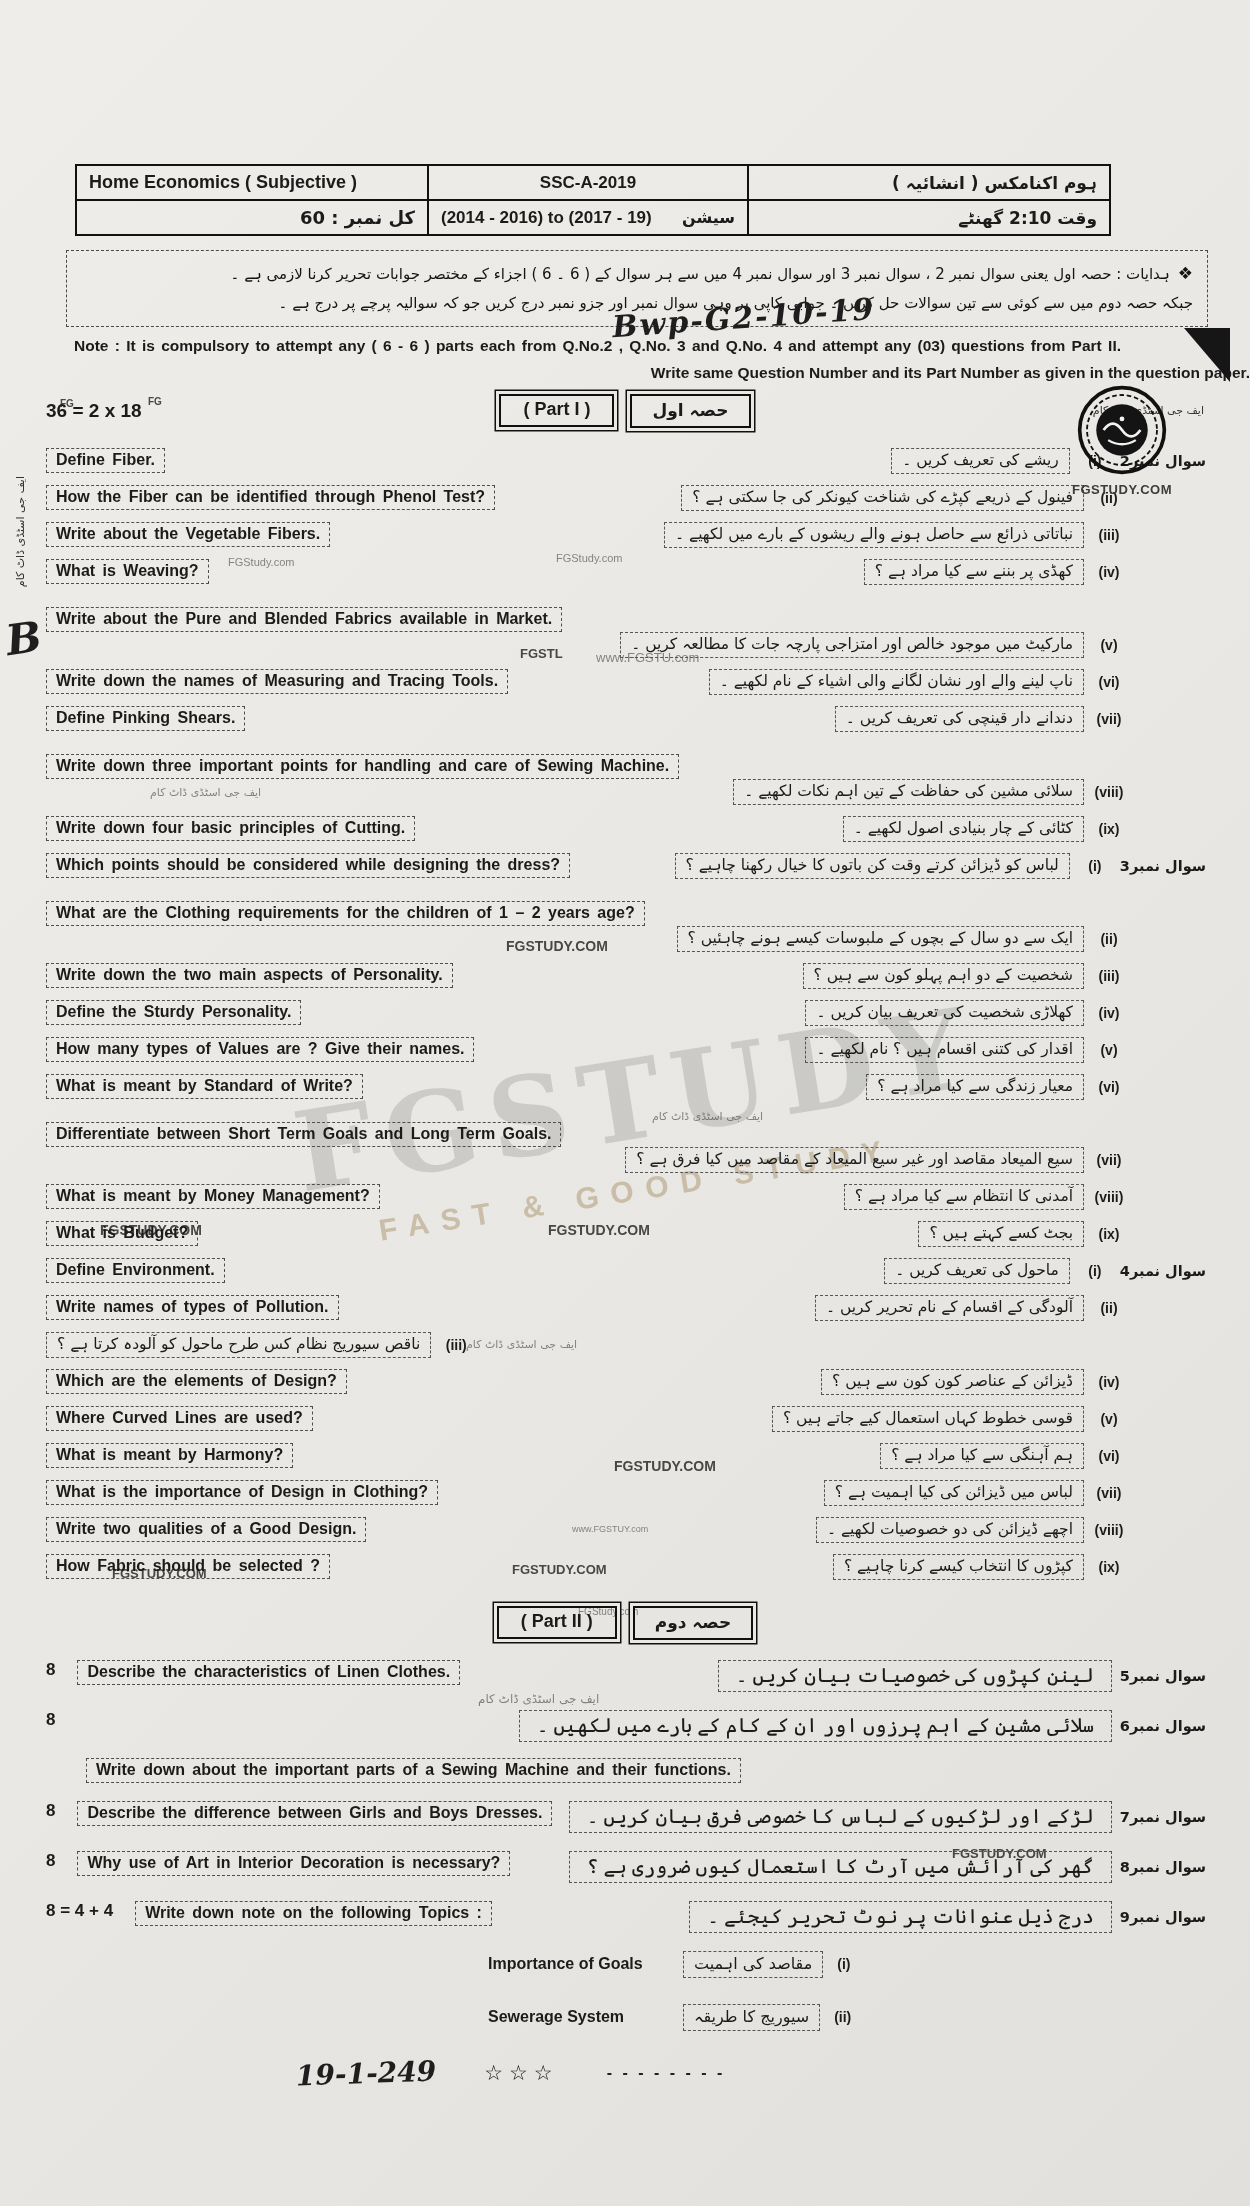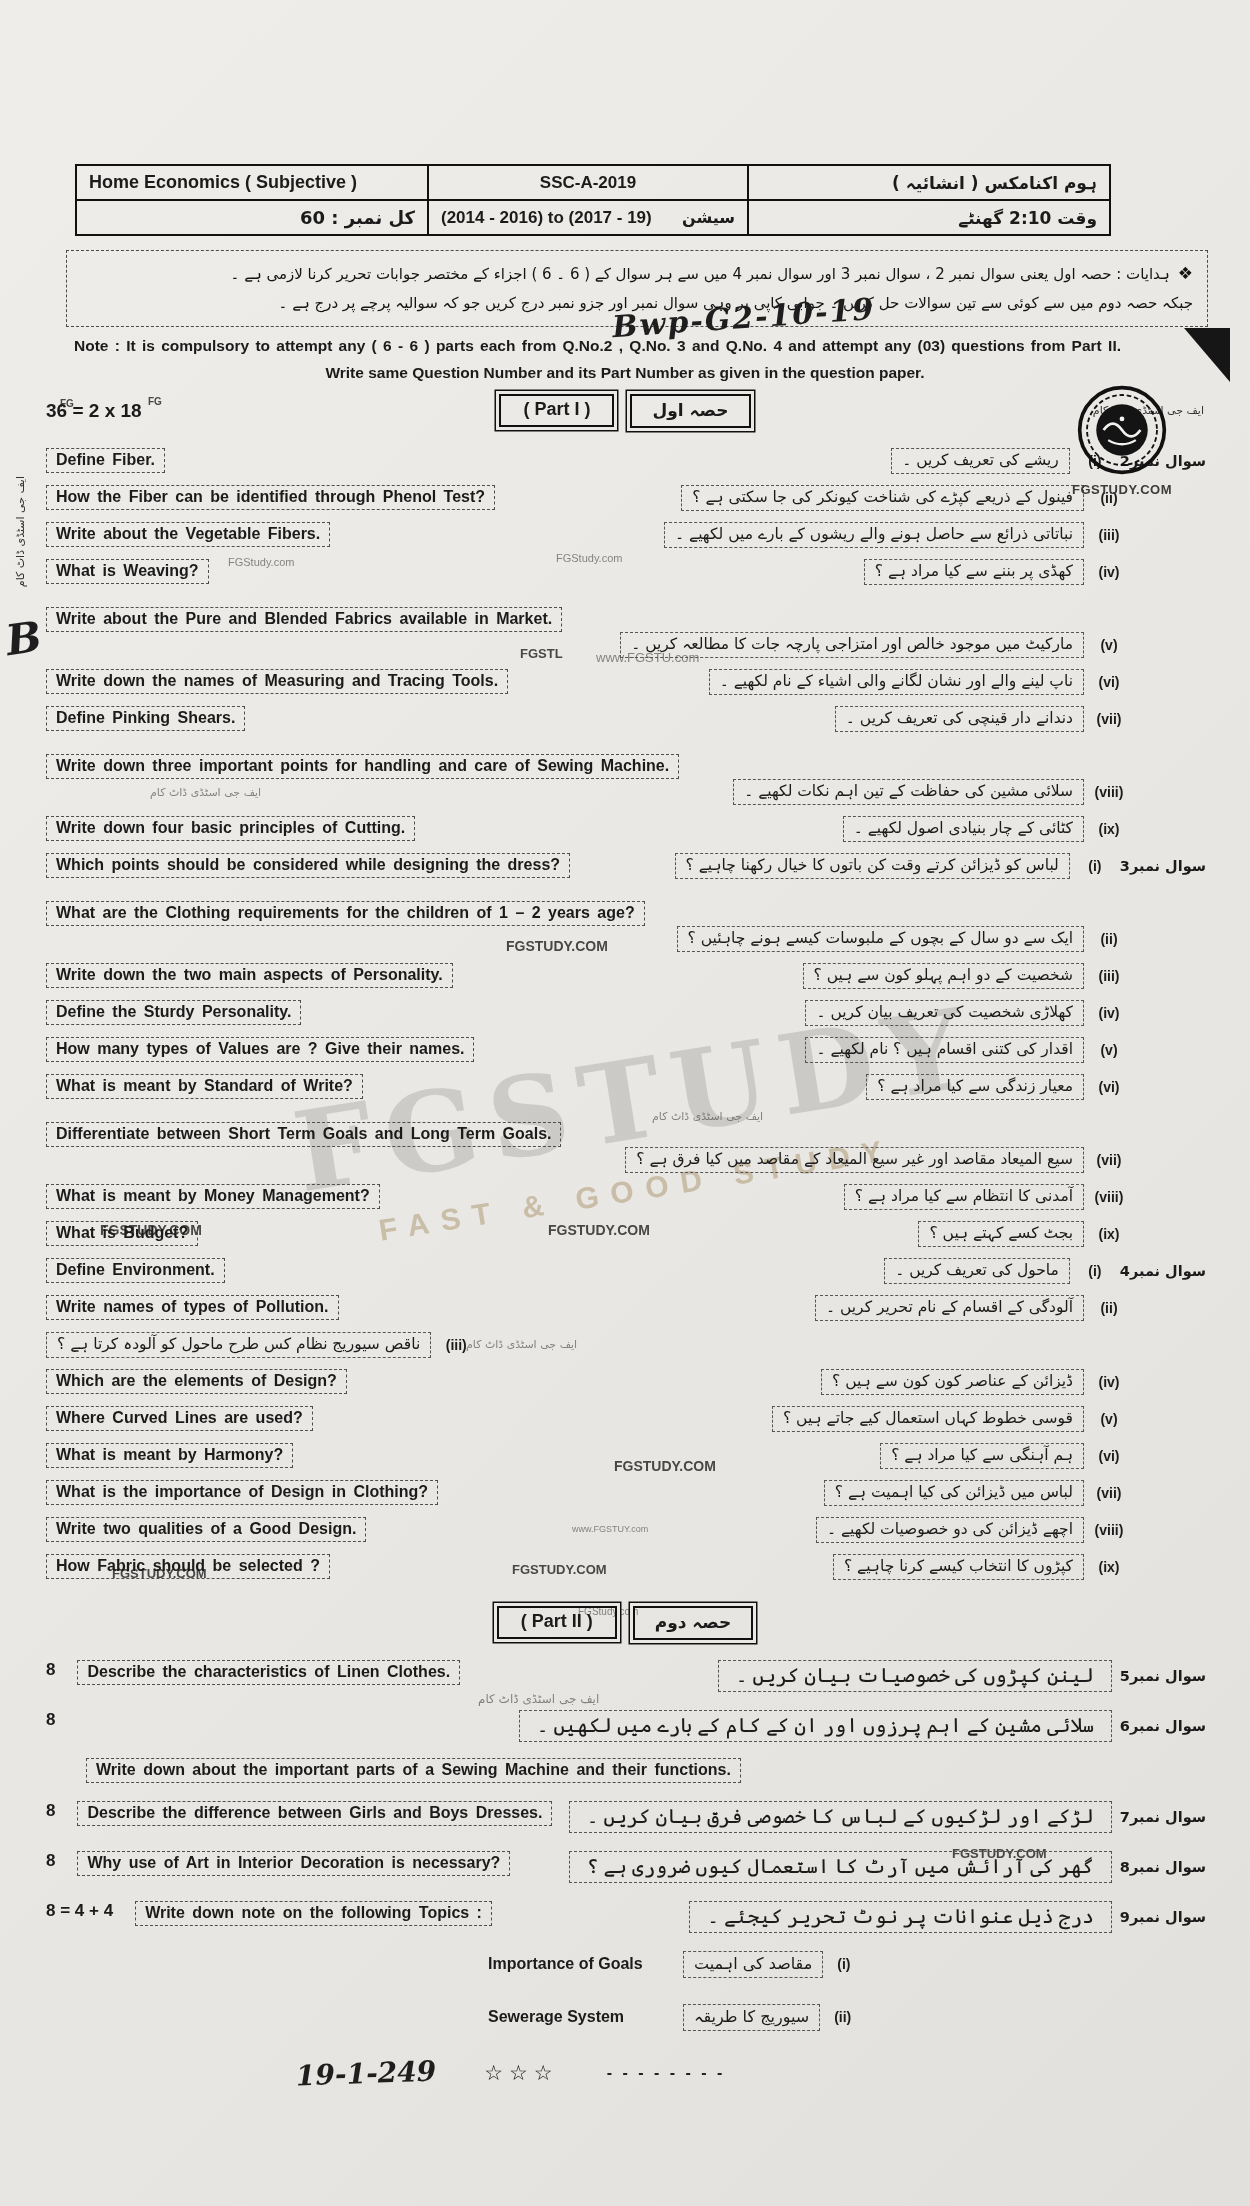--- a/index.html
+++ b/index.html
@@ -25,21 +25,21 @@
   td.c1{width:352px;font-size:18px;}
   td.c2{width:320px;font-size:17px;text-align:center;}
   td.c3{width:362px;font-size:17px;}
   .sess{display:flex;justify-content:space-between;align-items:center;gap:8px;}
   .sess .urdu{font-size:16px;}
 
   .instr{margin:0 42px 10px 66px;border:1.6px dashed #4a4a4a;padding:6px 14px 8px;
          direction:rtl;font-family:"DejaVu Sans",sans-serif;font-size:15px;line-height:1.9;color:#141414;}
   .instr .orn{font-size:17px;margin-left:8px;}
   .note1{margin:2px 40px 2px 74px;font-size:15.5px;font-weight:bold;word-spacing:2px;}
-  .note2{text-align:center;font-size:15.5px;font-weight:bold;margin:9px 0 12px;}
+  .note2{text-align:right;font-size:15.5px;font-weight:bold;margin:9px 0 12px;}
 
   .part-head{display:grid;grid-template-columns:1fr auto 1fr;align-items:center;margin:8px 46px 20px 46px;}
   .part-head .marks{font-size:19px;font-weight:bold;justify-self:start;}
   .part-boxes{display:flex;gap:16px;align-items:center;}
   .pbox{border:2.6px solid #101010;padding:3px 22px 5px;font-weight:bold;font-size:18px;
         box-shadow:0 0 0 3px #e9e8e4,0 0 0 4.5px #101010;background:transparent;}
   .pbox.urdu{font-size:17px;padding:4px 20px 6px;}
   .part-head .sidewm{justify-self:end;font-size:11px;color:#333;direction:rtl;font-family:"DejaVu Sans",sans-serif;}
 
   .qbody{margin:0 44px 0 46px;}

